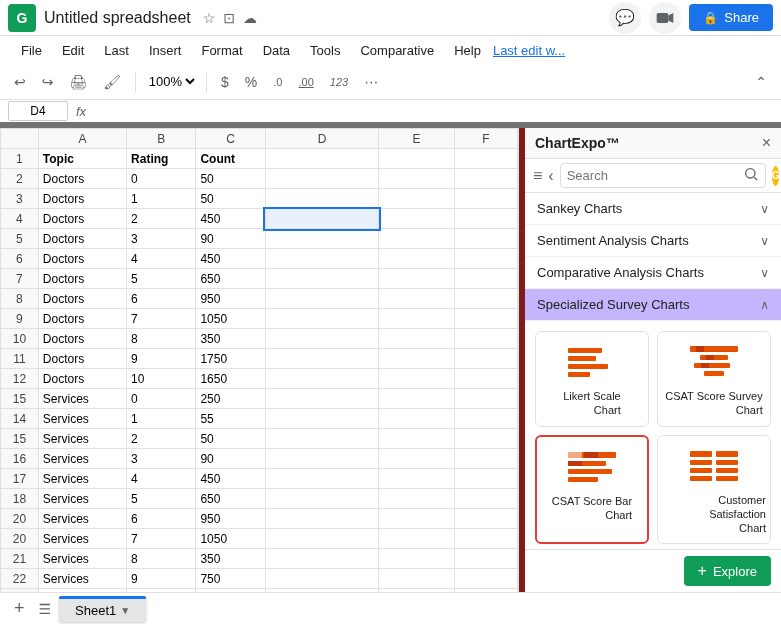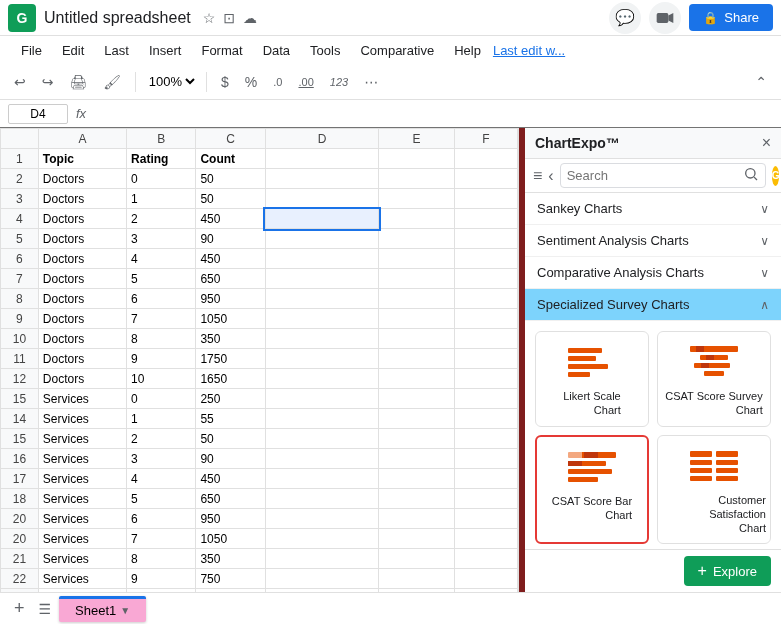--- a/index.html
+++ b/index.html
@@ -31,21 +31,21 @@
     
     #toolbar {
       display: flex; align-items: center; padding: 2px 8px; height: 36px;
       background: #fff; border-bottom: 1px solid #e0e0e0; gap: 4px;
     }
     .toolbar-btn { background: none; border: none; cursor: pointer; padding: 4px 6px; font-size: 14px; color: #5f6368; border-radius: 3px; }
     .toolbar-separator { width: 1px; height: 20px; background: #e0e0e0; margin: 0 4px; }
     .zoom-select { border: none; background: none; font-size: 13px; cursor: pointer; text-align: right; }
     #formula-bar {
       display: flex; align-items: center; padding: 2px 8px; height: 28px;
-      background: #fff; border-bottom: 1px solid #737373;
+      background: #fff; border-bottom: 6px solid #737373;
     }
     #cell-ref { width: 60px; border: 1px solid #ccc; border-radius: 2px; padding: 2px 4px; font-size: 12px; text-align: center; margin-right: 8px; }
     #fx-label { color: #5f6368; margin-right: 6px; font-style: italic; font-size: 13px; }
 
     
     #main { display: flex; height: calc(624px - 36px - 28px - 36px - 28px - 32px); }
 
     
     #spreadsheet { flex: 1; overflow: hidden; border-right: 1px solid #e0e0e0; }
     .col-header { border-right: 1px solid #e0e0e0; text-align: center; font-size: 12px; color: #444; padding: 2px 0; user-select: none; }
@@ -68,21 +68,21 @@
     .header-bold { font-weight: bold; }
 
     
     #sheet-tabs {
       display: flex; align-items: center; height: 32px; background: #fff;
       border-top: 1px solid #e0e0e0; padding: 0 8px; gap: 8px;
     }
     #add-sheet-btn { background: none; border: none; cursor: pointer; font-size: 18px; color: #5f6368; padding: 2px 6px; }
     #sheet-list-btn { background: none; border: none; cursor: pointer; font-size: 14px; color: #5f6368; }
     .sheet-tab {
-      background: #f9a8d4; border: none; border-top: 3px solid #1a73e8;
+      background: #e5e5e5; border: none; border-top: 3px solid #1a73e8;
       border-radius: 2px; padding: 4px 16px; font-size: 13px; cursor: pointer;
       display: flex; align-items: center; gap: 4px; box-shadow: 0 1px 3px rgba(0,0,0,0.2);
     }
     .sheet-tab .dropdown-arrow { font-size: 10px; color: #5f6368; }
 
     
     #chartexpo-panel {
       width: 262px; background: #fff; border-left: 6px solid #7f1d1d;
       display: flex; flex-direction: column; overflow: hidden;
     }
@@ -106,21 +106,21 @@
     #google-icon { width: 20px; height: 20px; background: #fbbc04; border-radius: 50%; display: flex; align-items: center; justify-content: center; font-size: 10px; font-weight: bold; color: #fff; }
 
     
     #panel-content { flex: 1; overflow-y: auto; }
     .category-row {
       display: flex; align-items: center; justify-content: space-between;
       padding: 8px 12px; border-bottom: 1px solid #f0f0f0; cursor: pointer;
       font-size: 13px; color: #202124;
     }
     .category-row .chevron { color: #5f6368; font-size: 12px; }
-    .category-open { background: #7dd3fc; }
+    .category-open { background: #c4b5fd; }
 
     
     .chart-grid {
       display: grid; grid-template-columns: 1fr 1fr; gap: 8px;
       padding: 10px 10px;
     }
     .chart-card {
       display: flex; flex-direction: column; align-items: center;
       border: 1px solid #e0e0e0; border-radius: 6px; padding: 8px 4px;
       cursor: pointer; background: #fff; transition: border-color 0.2s;

